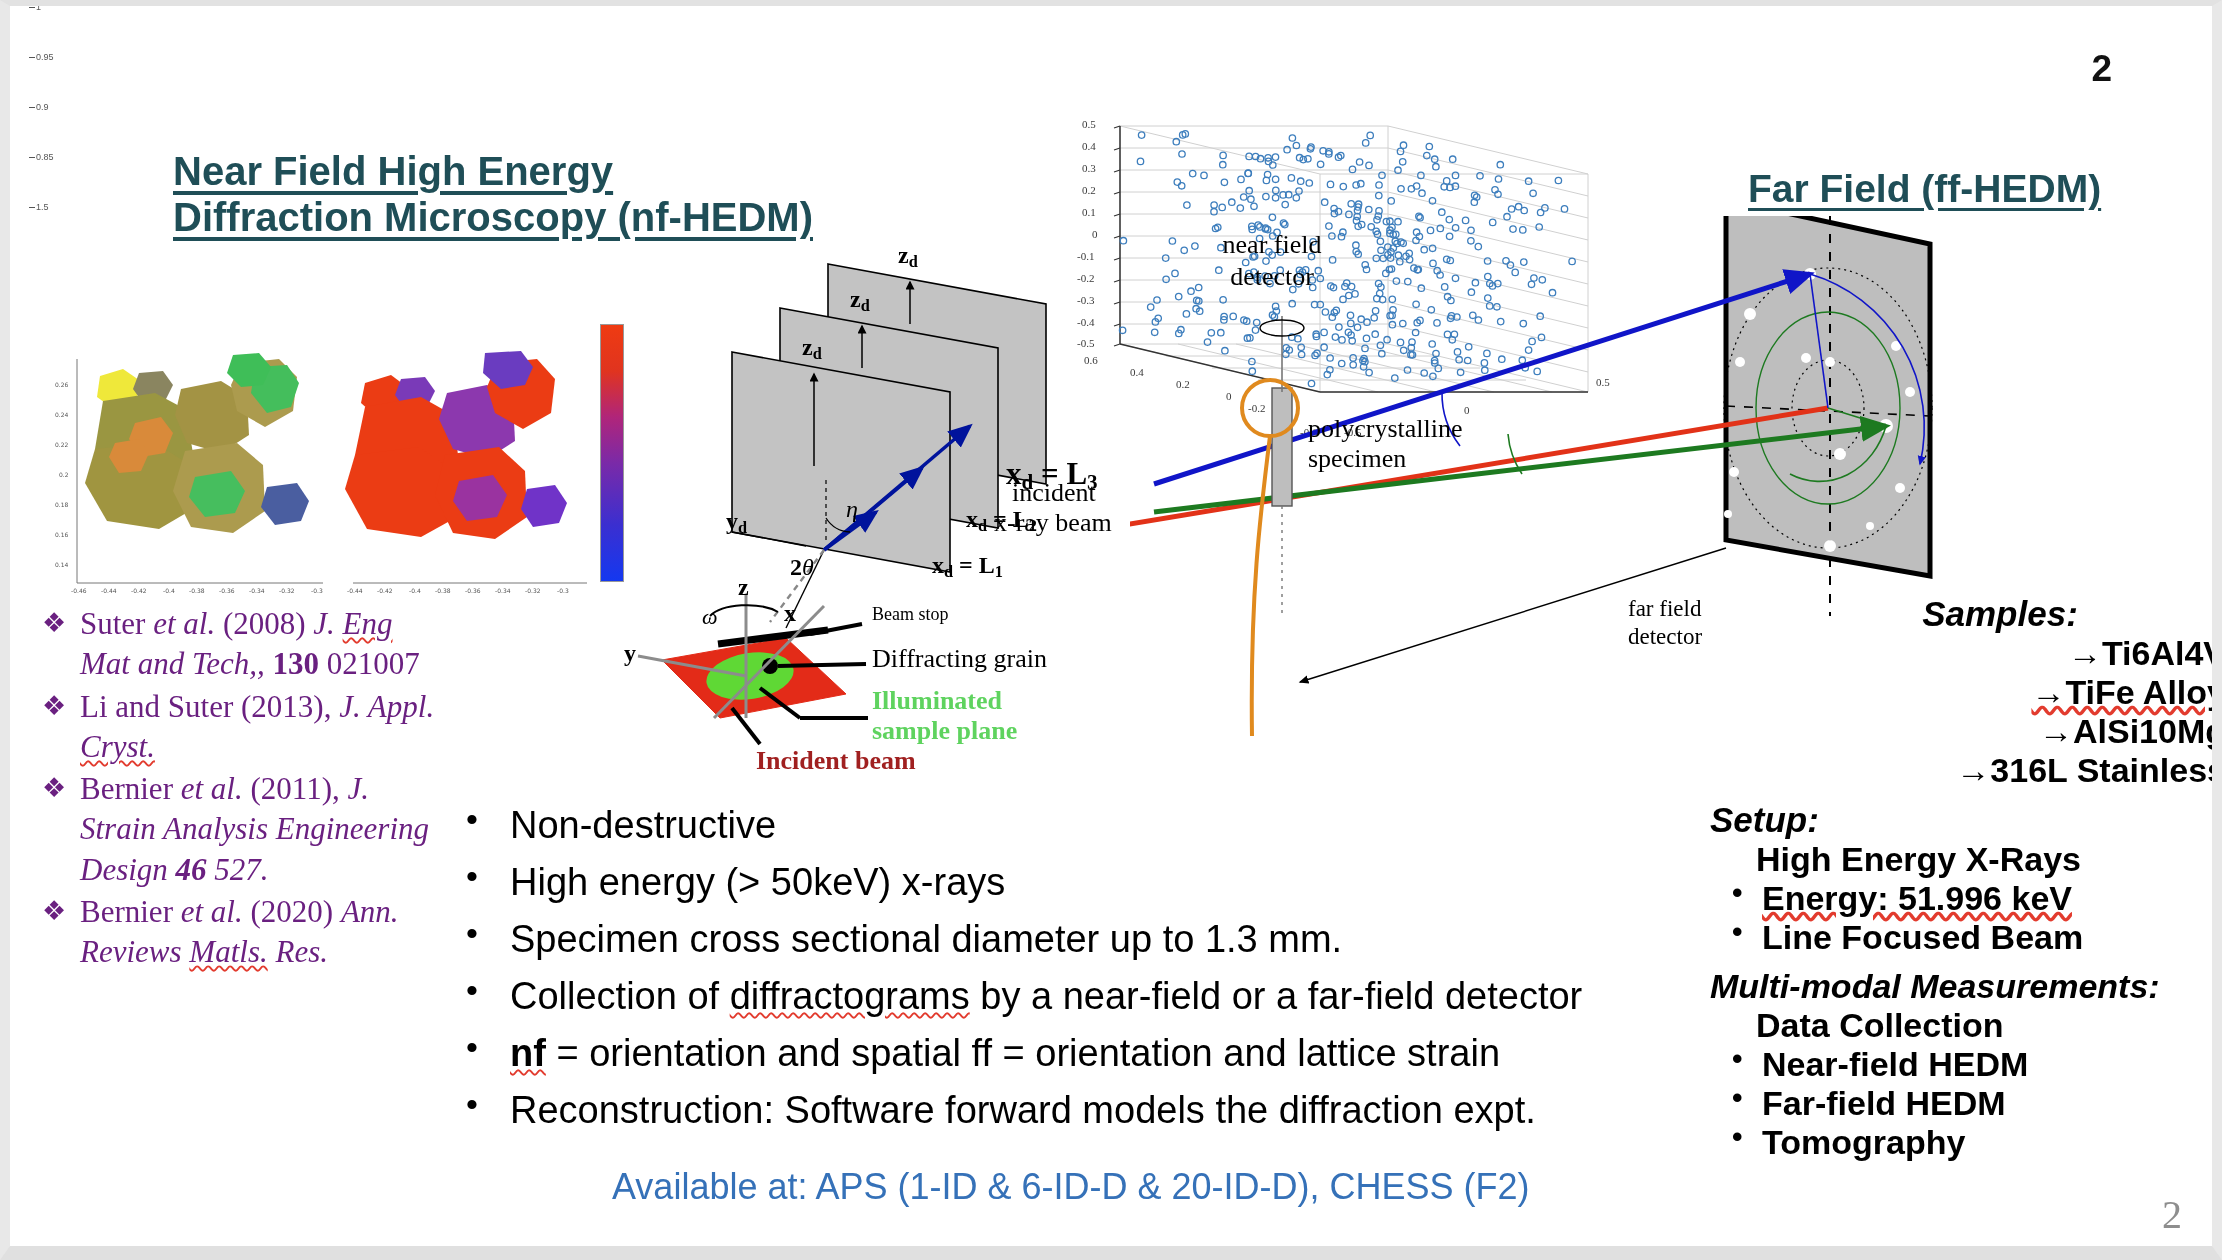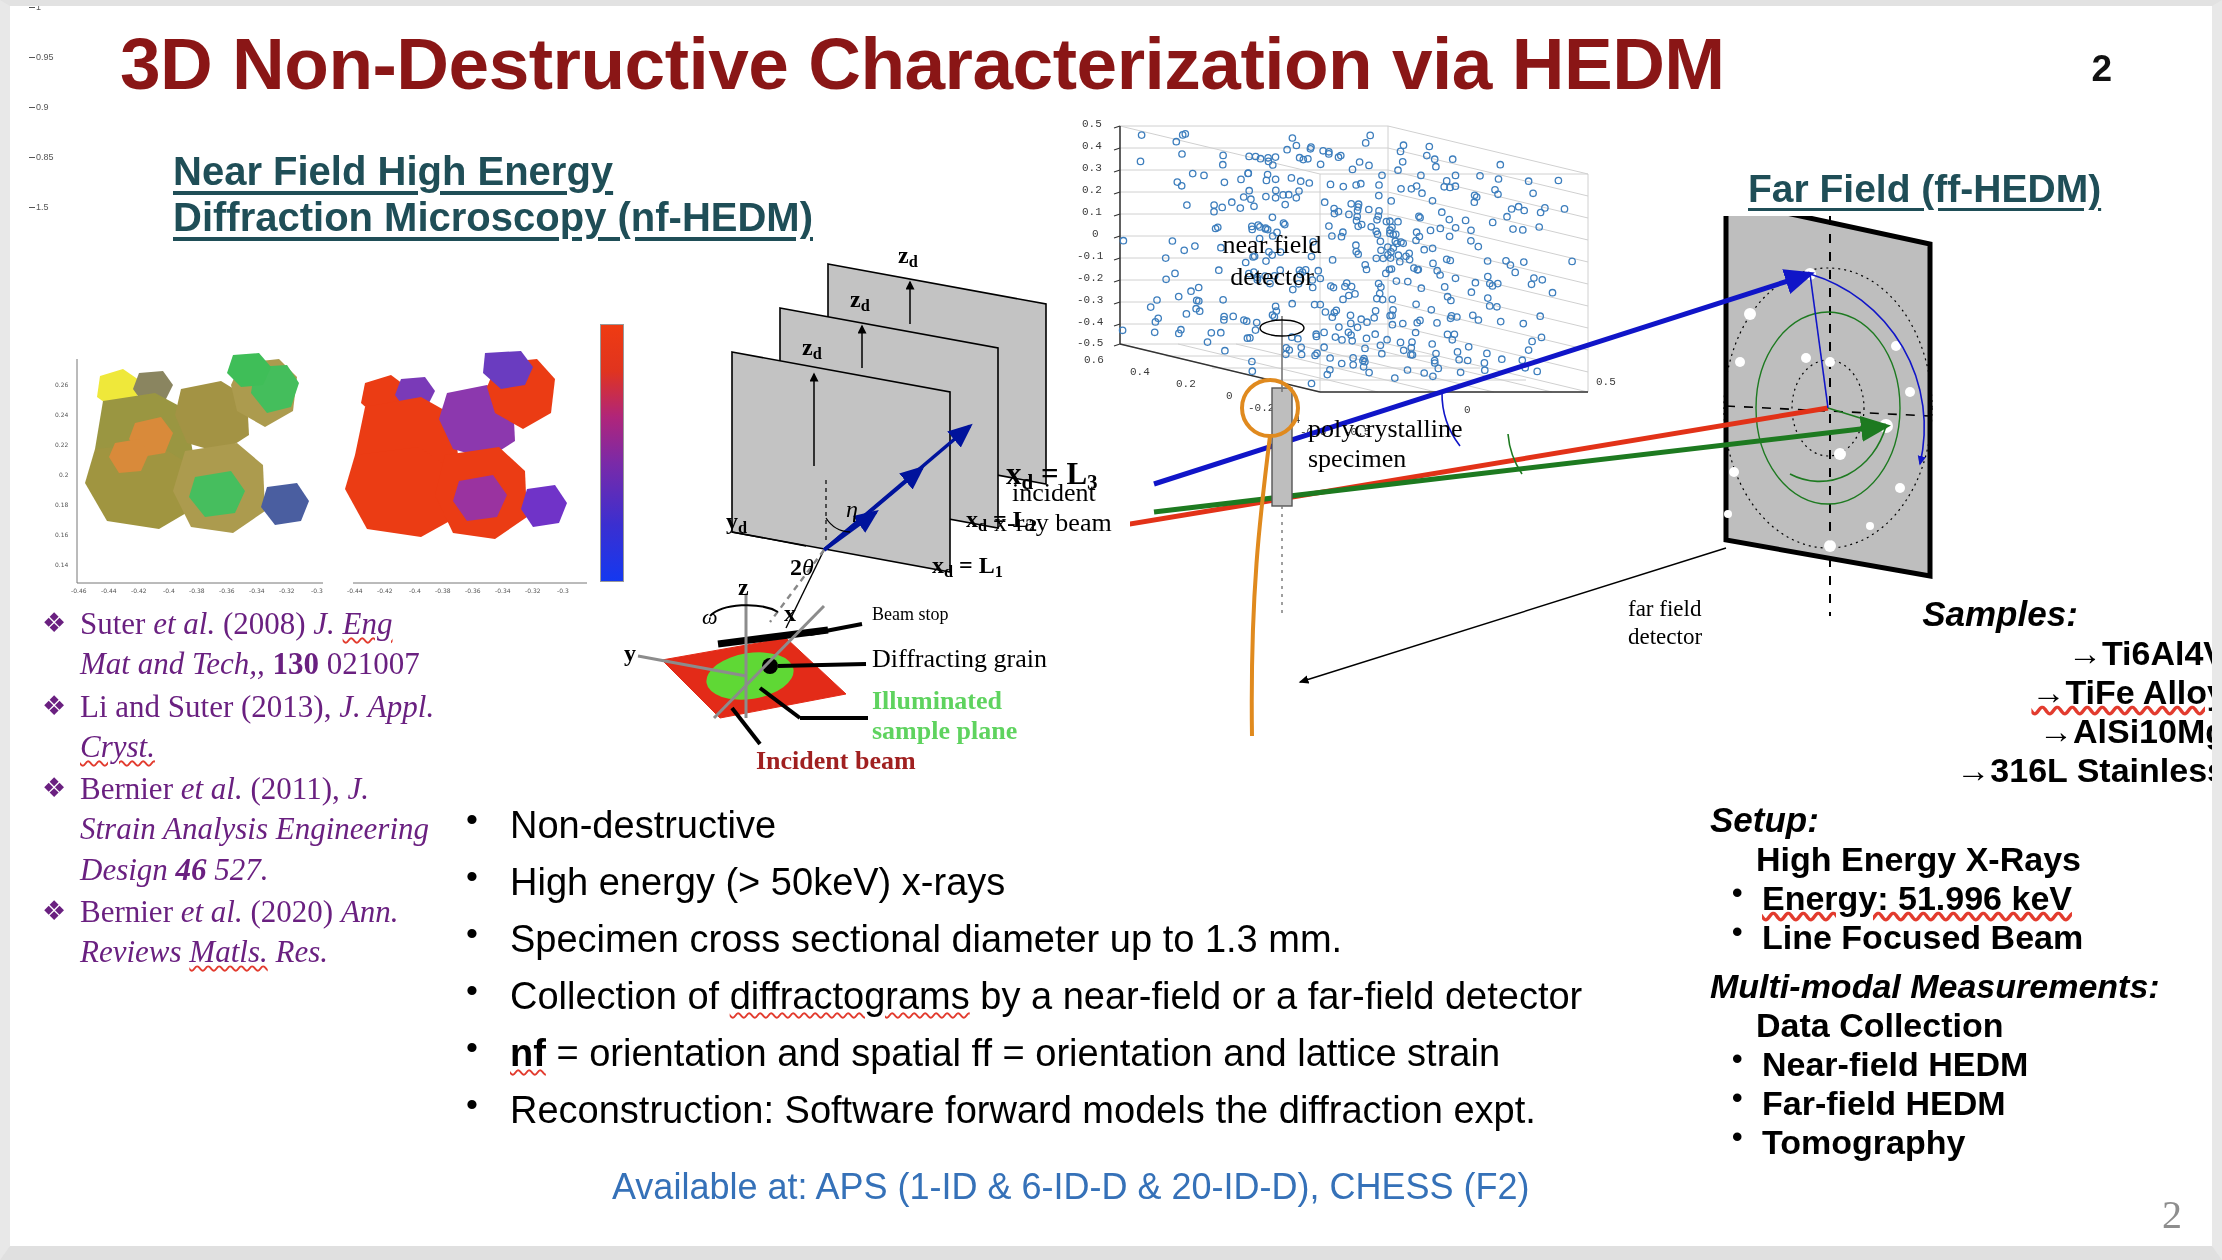--- a/index.html
+++ b/index.html
@@ -57,21 +57,21 @@
   
   #nf-diagram { position:absolute; left:600px; top:250px; width:520px; height:560px; }
   .lbl { position:absolute; font-family:"Liberation Serif", serif; color:#000; white-space:nowrap; }
   .lbl b { font-weight:bold; }
   .lbl i { font-style:italic; }
   .sub { font-size:0.68em; vertical-align:-0.25em; }
 
   
   #scatter { position:absolute; left:1078px; top:108px; width:580px; height:330px; }
   .sc-tick { position:absolute; font-size:11px; color:#3a3a3a;
-             font-family:Liberation Mono, monospace; white-space:nowrap; }
+             font-family:Liberation Serif, serif; white-space:nowrap; }
 
   
   #ff-diagram { position:absolute; left:1120px; top:210px; width:1000px; height:520px; }
 
   
   #bullets { position:absolute; left:448px; top:800px; width:1250px; }
   #bullets li {
     list-style:none; position:relative; padding-left:52px;
     font-size:38px; color:#000; line-height:1.0; margin-bottom:19px;
     white-space:nowrap;
@@ -111,21 +111,20 @@
   .rp-bul { padding-left:52px; position:relative; }
   .rp-bul::before { content:"\2022"; position:absolute; left:22px; top:-3px; font-size:30px; }
   .rp-sq { text-decoration:underline; text-decoration-color:#e23b2e;
            text-decoration-style:wavy; text-underline-offset:2px; }
 </style>
 </head>
 <body>
 
 <div id="slide">
 
-  <div id="title">3D Non-Destructive Characterization via HEDM</div>
   <div id="page-num-top">2</div>
   <div id="page-num-bottom">2</div>
 
   <div class="sec-head" id="ff-head">Far Field (ff-HEDM)</div>
   <div class="sec-head" id="nf-head">Near Field High Energy Diffraction Microscopy (nf-HEDM)</div>
 
   <div id="maps">
     <svg width="600" height="272" viewBox="0 0 600 272">
 
       <line x1="42" y1="28" x2="42" y2="252" stroke="#777" stroke-width="1"></line>

